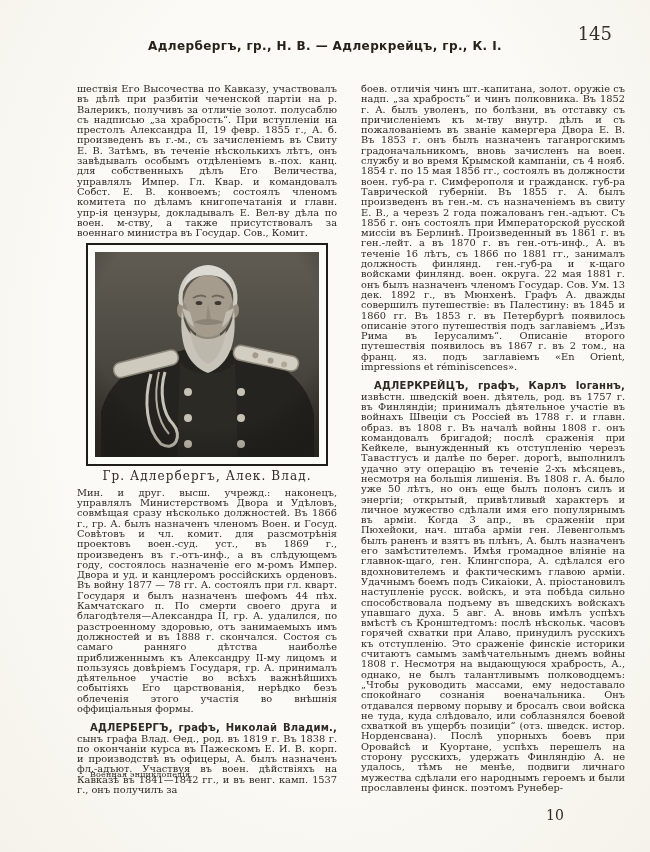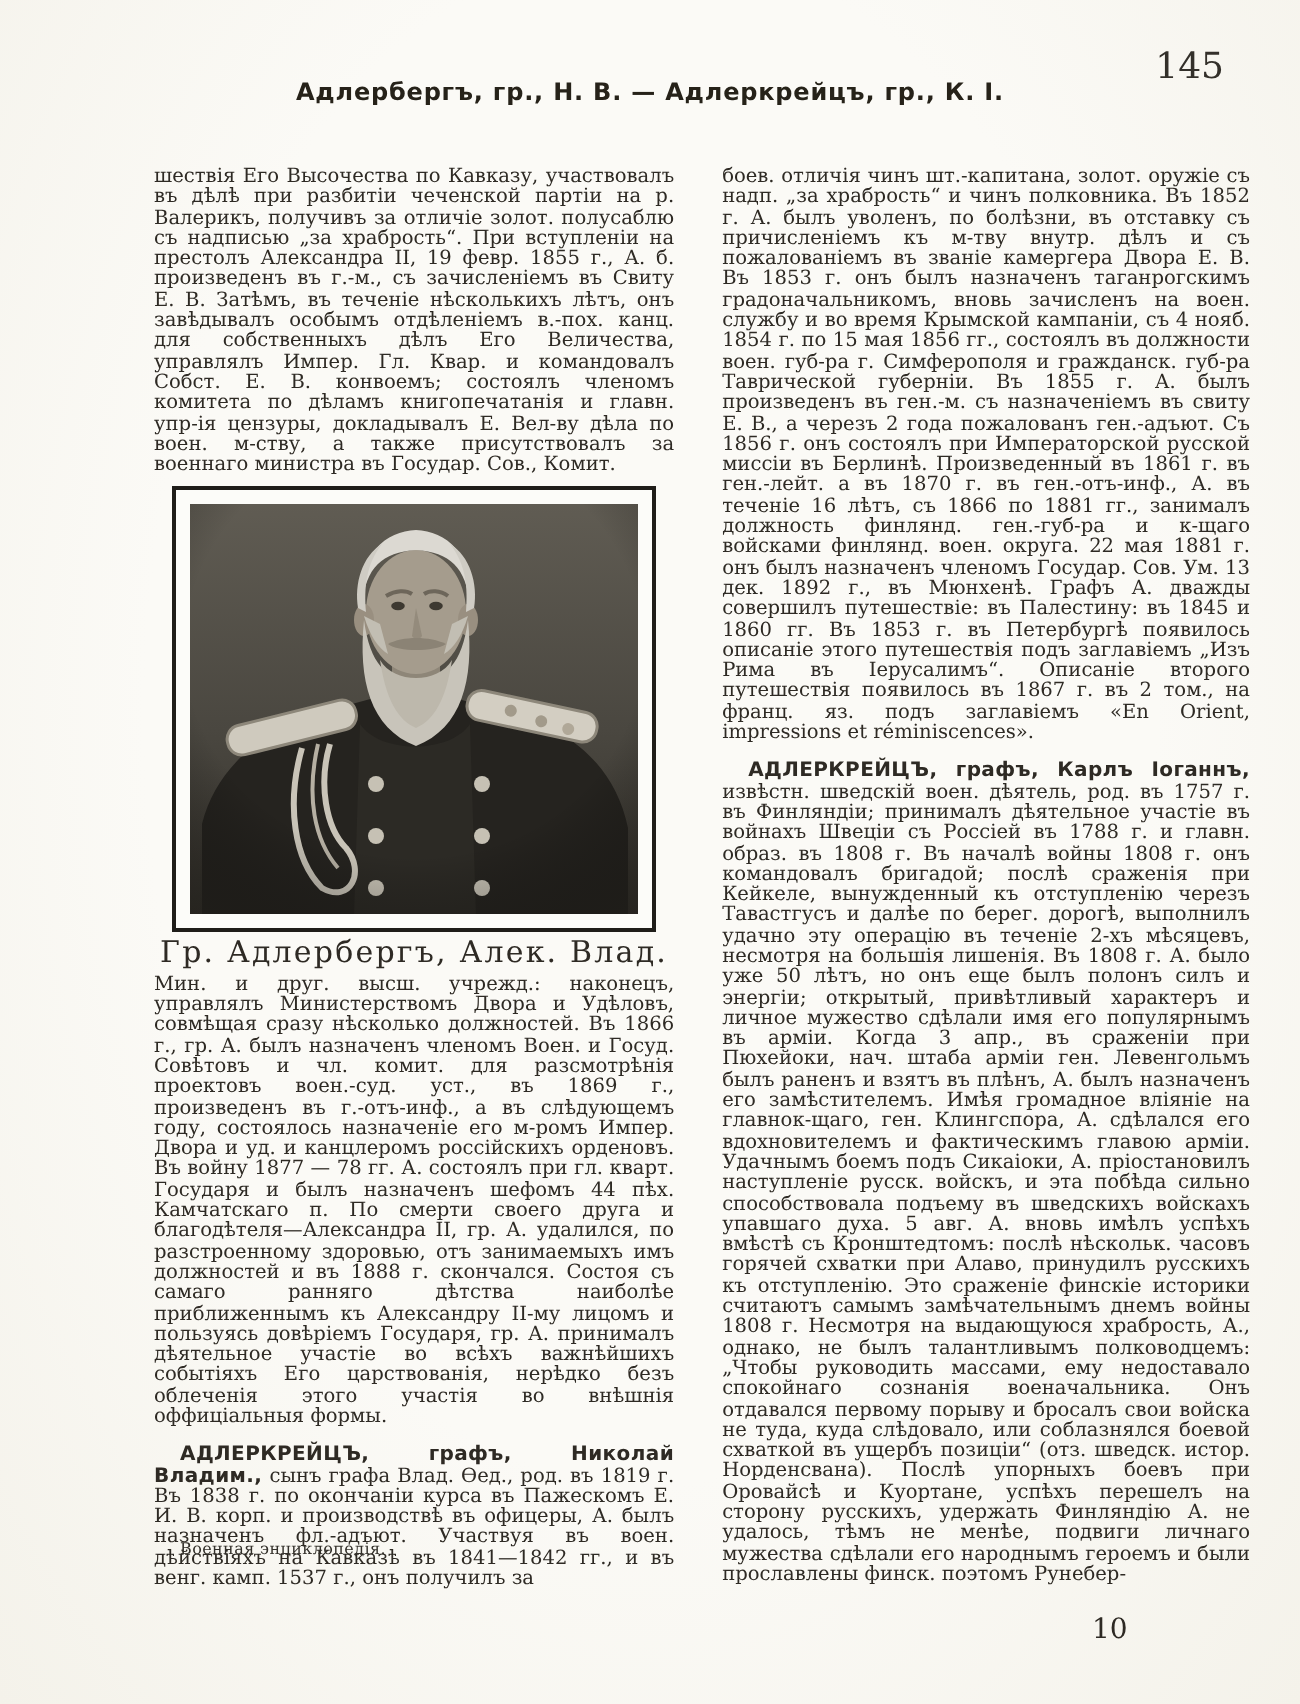--- a/index.html
+++ b/index.html
@@ -45,21 +45,21 @@
   .figure-block { margin:5px 0 6px 0; text-align:center; }
   .photo-frame {
     display:inline-block;
     border:2px solid #1f1d19;
     background:#fcfcf9;
     padding:7px;
     line-height:0;
   }
   .figure-caption {
     margin-top:5px;
-    font-size:15px; letter-spacing:1.1px;
+    font-size:12px; letter-spacing:1.1px;
     text-align:center; text-indent:0; color:#2e2a24;
   }
   
   .footnote {
     position:absolute; left:90px; top:770px;
     font-size:8px; color:#33302a; letter-spacing:0.2px;
   }
   .signature-num {
     position:absolute; left:546px; top:807px;
     font-size:14px; color:#2e2a24;
@@ -150,21 +150,21 @@
             <path d="M139,56 C136,66 132,72 127,75 L131,60 Z" fill="#c2beb3"></path>
 
             <rect x="0" y="0" width="224" height="205" fill="url(#vign)"></rect>
           </svg>
         </span>
         <div class="figure-caption">Гр. Адлербергъ, Алек. Влад.</div>
       </div>
 
       <p>Мин. и друг. высш. учрежд.: наконецъ, управлялъ Министерствомъ Двора и Удѣловъ, совмѣщая сразу нѣсколько должностей. Въ 1866 г., гр. А. былъ назначенъ членомъ Воен. и Госуд. Совѣтовъ и чл. комит. для разсмотрѣнія проектовъ воен.-суд. уст., въ 1869 г., произведенъ въ г.-отъ-инф., а въ слѣдующемъ году, состоялось назначеніе его м-ромъ Импер. Двора и уд. и канцлеромъ россійскихъ орденовъ. Въ войну 1877 — 78 гг. А. состоялъ при гл. кварт. Государя и былъ назначенъ шефомъ 44 пѣх. Камчатскаго п. По смерти своего друга и благодѣтеля—Александра II, гр. А. удалился, по разстроенному здоровью, отъ занимаемыхъ имъ должностей и въ 1888 г. скончался. Состоя съ самаго ранняго дѣтства наиболѣе приближеннымъ къ Александру II-му лицомъ и пользуясь довѣріемъ Государя, гр. А. принималъ дѣятельное участіе во всѣхъ важнѣйшихъ событіяхъ Его царствованія, нерѣдко безъ облеченія этого участія во внѣшнія оффиціальныя формы.</p>
 
-      <p class="entry"><span class="lead">АДЛЕРКРЕЙЦЪ, графъ, Николай Владим.,</span> <span>сынъ графа Влад. Ѳед., род. въ 1819 г. Въ 1838 г. по окончаніи курса въ Пажескомъ Е. И. В. корп. и производствѣ въ офицеры, А. былъ назначенъ фл.-адъют. Участвуя въ воен. дѣйствіяхъ на Кавказѣ въ 1841—1842 гг., и въ венг. камп. 1537 г., онъ получилъ за</span></p>
+      <p class="entry"><span class="lead">АДЛЕРБЕРГЪ, графъ, Николай Владим.,</span> <span>сынъ графа Влад. Ѳед., род. въ 1819 г. Въ 1838 г. по окончаніи курса въ Пажескомъ Е. И. В. корп. и производствѣ въ офицеры, А. былъ назначенъ фл.-адъют. Участвуя въ воен. дѣйствіяхъ на Кавказѣ въ 1841—1842 гг., и въ венг. камп. 1537 г., онъ получилъ за</span></p>
     </div>
 
     <div class="col col-right">
       <p>боев. отличія чинъ шт.-капитана, золот. оружіе съ надп. „за храбрость“ и чинъ полковника. Въ 1852 г. А. былъ уволенъ, по болѣзни, въ отставку съ причисленіемъ къ м-тву внутр. дѣлъ и съ пожалованіемъ въ званіе камергера Двора Е. В. Въ 1853 г. онъ былъ назначенъ таганрогскимъ градоначальникомъ, вновь зачисленъ на воен. службу и во время Крымской кампаніи, съ 4 нояб. 1854 г. по 15 мая 1856 гг., состоялъ въ должности воен. губ-ра г. Симферополя и гражданск. губ-ра Таврической губерніи. Въ 1855 г. А. былъ произведенъ въ ген.-м. съ назначеніемъ въ свиту Е. В., а черезъ 2 года пожалованъ ген.-адъют. Съ 1856 г. онъ состоялъ при Императорской русской миссіи въ Берлинѣ. Произведенный въ 1861 г. въ ген.-лейт. а въ 1870 г. въ ген.-отъ-инф., А. въ теченіе 16 лѣтъ, съ 1866 по 1881 гг., занималъ должность финлянд. ген.-губ-ра и к-щаго войсками финлянд. воен. округа. 22 мая 1881 г. онъ былъ назначенъ членомъ Государ. Сов. Ум. 13 дек. 1892 г., въ Мюнхенѣ. Графъ А. дважды совершилъ путешествіе: въ Палестину: въ 1845 и 1860 гг. Въ 1853 г. въ Петербургѣ появилось описаніе этого путешествія подъ заглавіемъ „Изъ Рима въ Іерусалимъ“. Описаніе второго путешествія появилось въ 1867 г. въ 2 том., на франц. яз. подъ заглавіемъ «En Orient, impressions et réminiscences».</p>
 
       <p class="entry"><span class="lead">АДЛЕРКРЕЙЦЪ, графъ, Карлъ Іоганнъ,</span> <span>извѣстн. шведскій воен. дѣятель, род. въ 1757 г. въ Финляндіи; принималъ дѣятельное участіе въ войнахъ Швеціи съ Россіей въ 1788 г. и главн. образ. въ 1808 г. Въ началѣ войны 1808 г. онъ командовалъ бригадой; послѣ сраженія при Кейкеле, вынужденный къ отступленію черезъ Тавастгусъ и далѣе по берег. дорогѣ, выполнилъ удачно эту операцію въ теченіе 2-хъ мѣсяцевъ, несмотря на большія лишенія. Въ 1808 г. А. было уже 50 лѣтъ, но онъ еще былъ полонъ силъ и энергіи; открытый, привѣтливый характеръ и личное мужество сдѣлали имя его популярнымъ въ арміи. Когда 3 апр., въ сраженіи при Пюхейоки, нач. штаба арміи ген. Левенгольмъ былъ раненъ и взятъ въ плѣнъ, А. былъ назначенъ его замѣстителемъ. Имѣя громадное вліяніе на главнок-щаго, ген. Клингспора, А. сдѣлался его вдохновителемъ и фактическимъ главою арміи. Удачнымъ боемъ подъ Сикаіоки, А. пріостановилъ наступленіе русск. войскъ, и эта побѣда сильно способствовала подъему въ шведскихъ войскахъ упавшаго духа. 5 авг. А. вновь имѣлъ успѣхъ вмѣстѣ съ Кронштедтомъ: послѣ нѣскольк. часовъ горячей схватки при Алаво, принудилъ русскихъ къ отступленію. Это сраженіе финскіе историки считаютъ самымъ замѣчательнымъ днемъ войны 1808 г. Несмотря на выдающуюся храбрость, А., однако, не былъ талантливымъ полководцемъ: „Чтобы руководить массами, ему недоставало спокойнаго сознанія военачальника. Онъ отдавался первому порыву и бросалъ свои войска не туда, куда слѣдовало, или соблазнялся боевой схваткой въ ущербъ позиціи“ (отз. шведск. истор. Норденсвана). Послѣ упорныхъ боевъ при Оровайсѣ и Куортане, успѣхъ перешелъ на сторону русскихъ, удержать Финляндію А. не удалось, тѣмъ не менѣе, подвиги личнаго мужества сдѣлали его народнымъ героемъ и были прославлены финск. поэтомъ Рунебер-</span></p>
     </div>
 
   </div>
 

